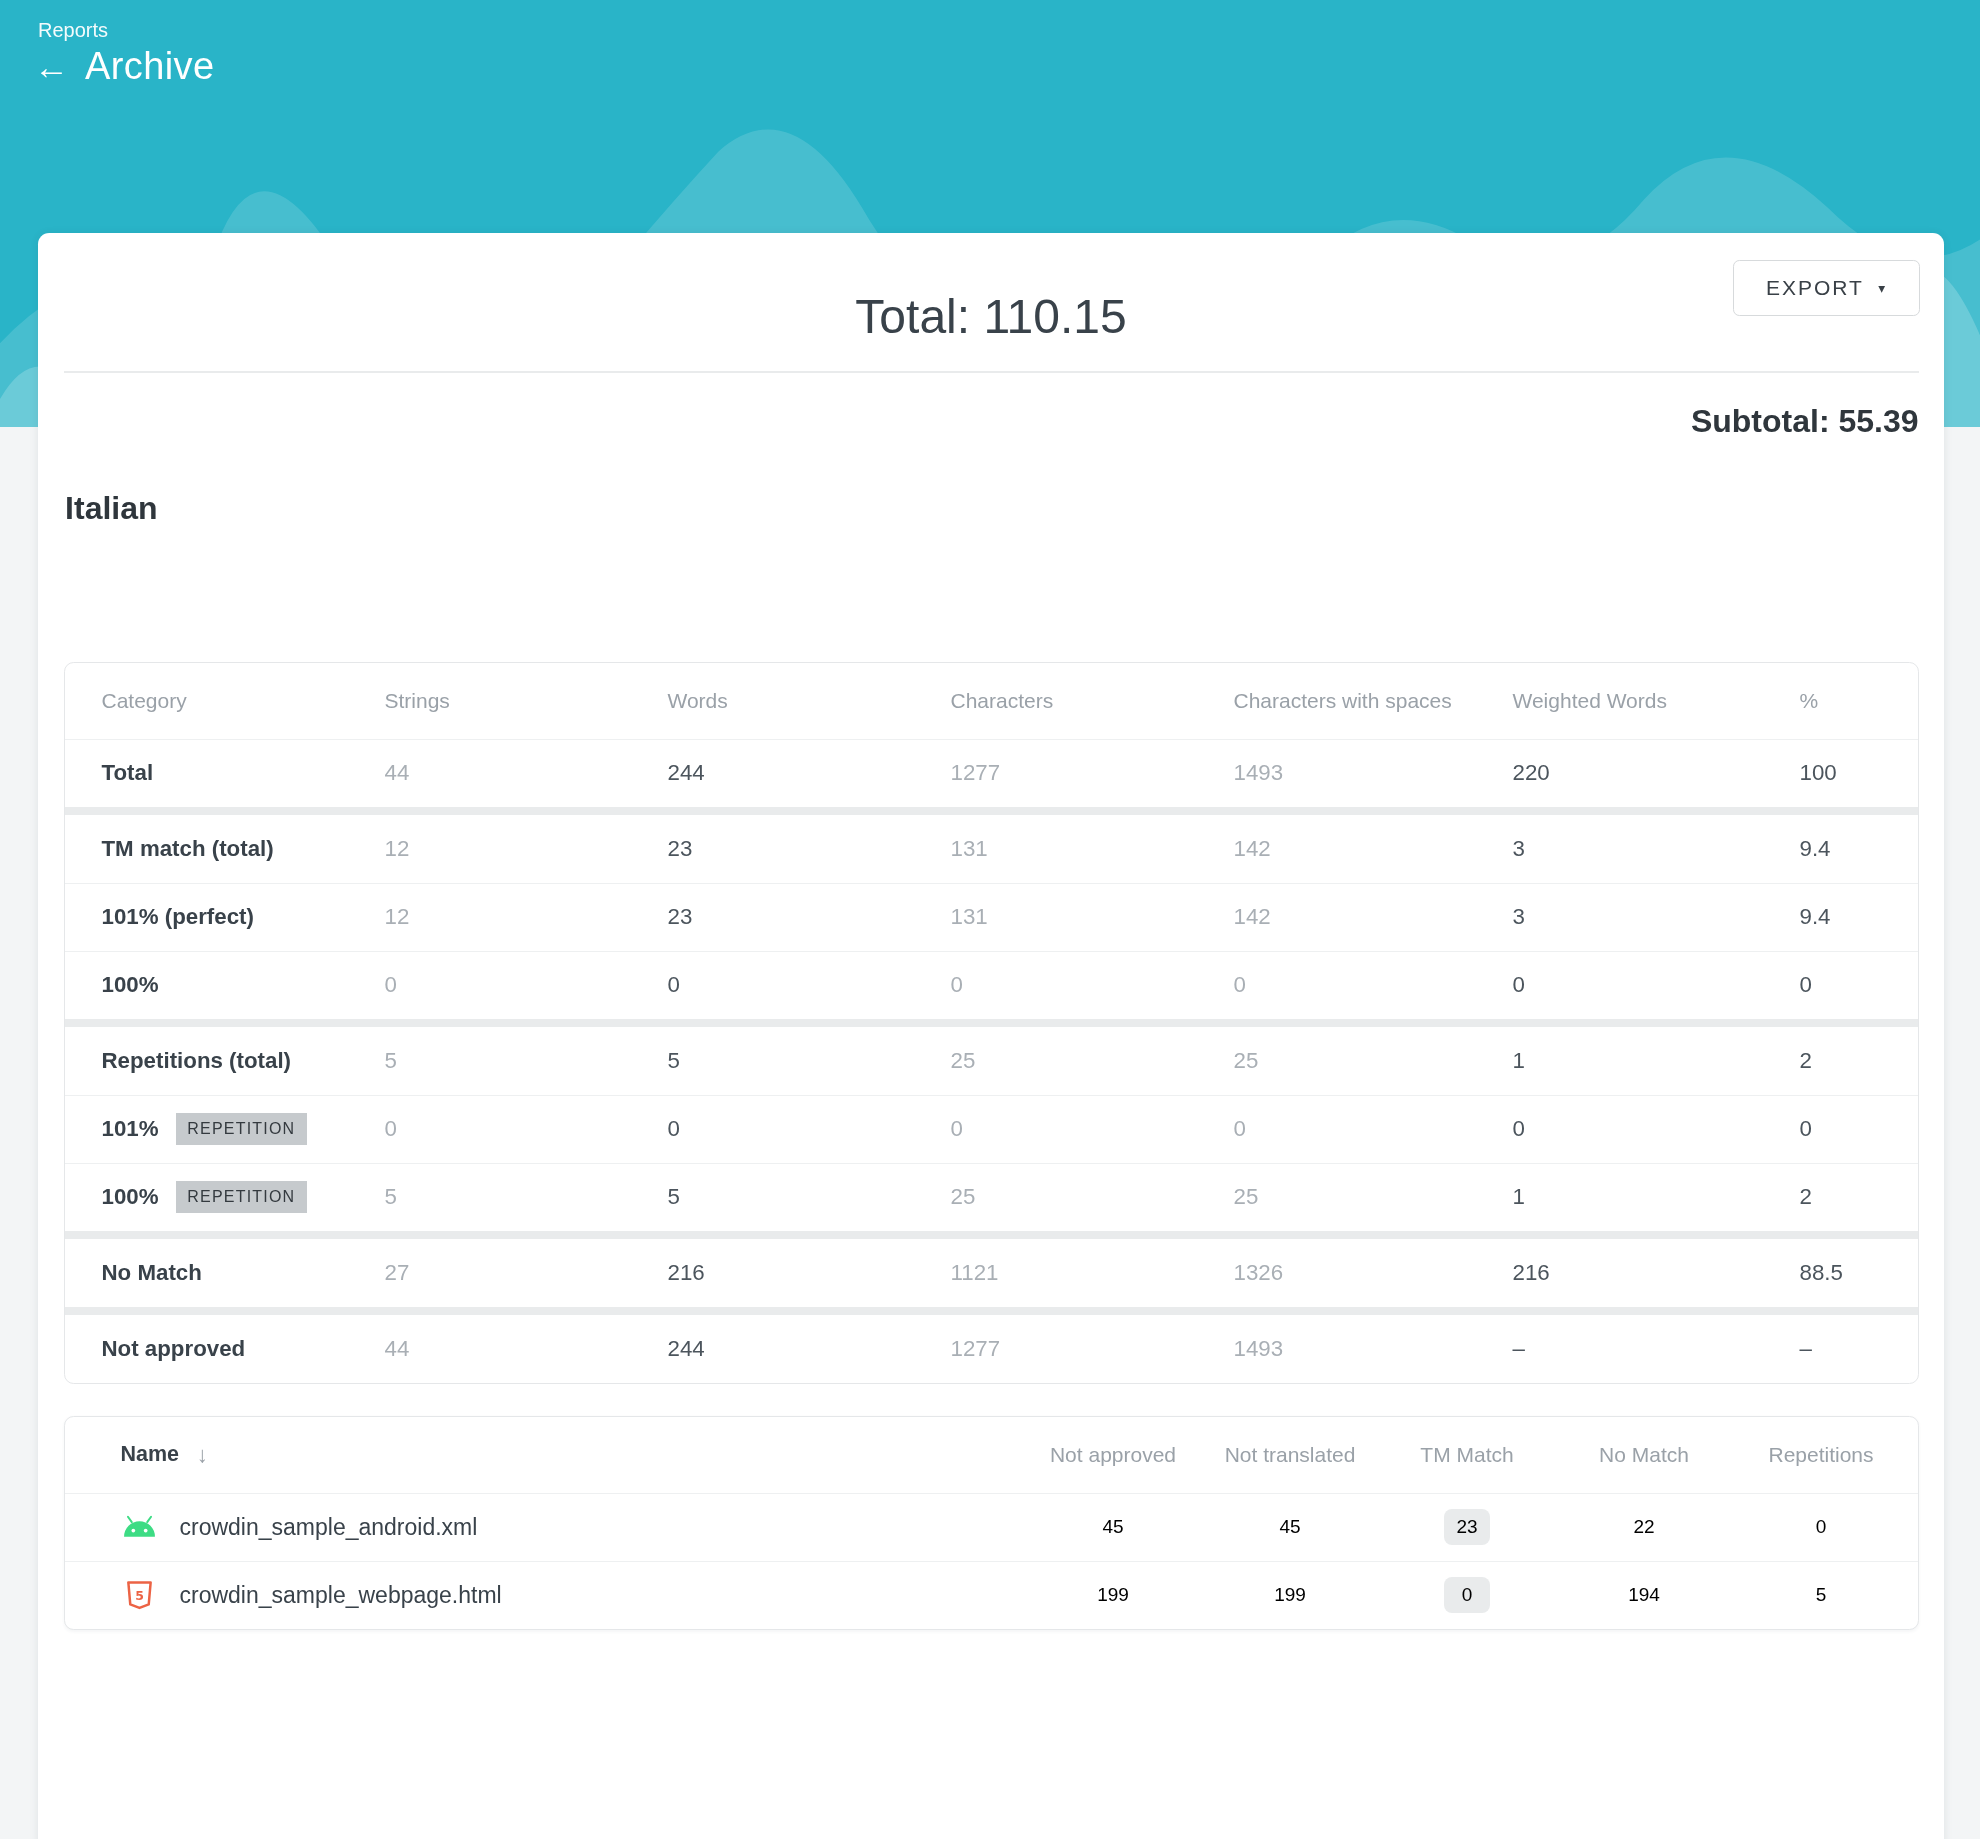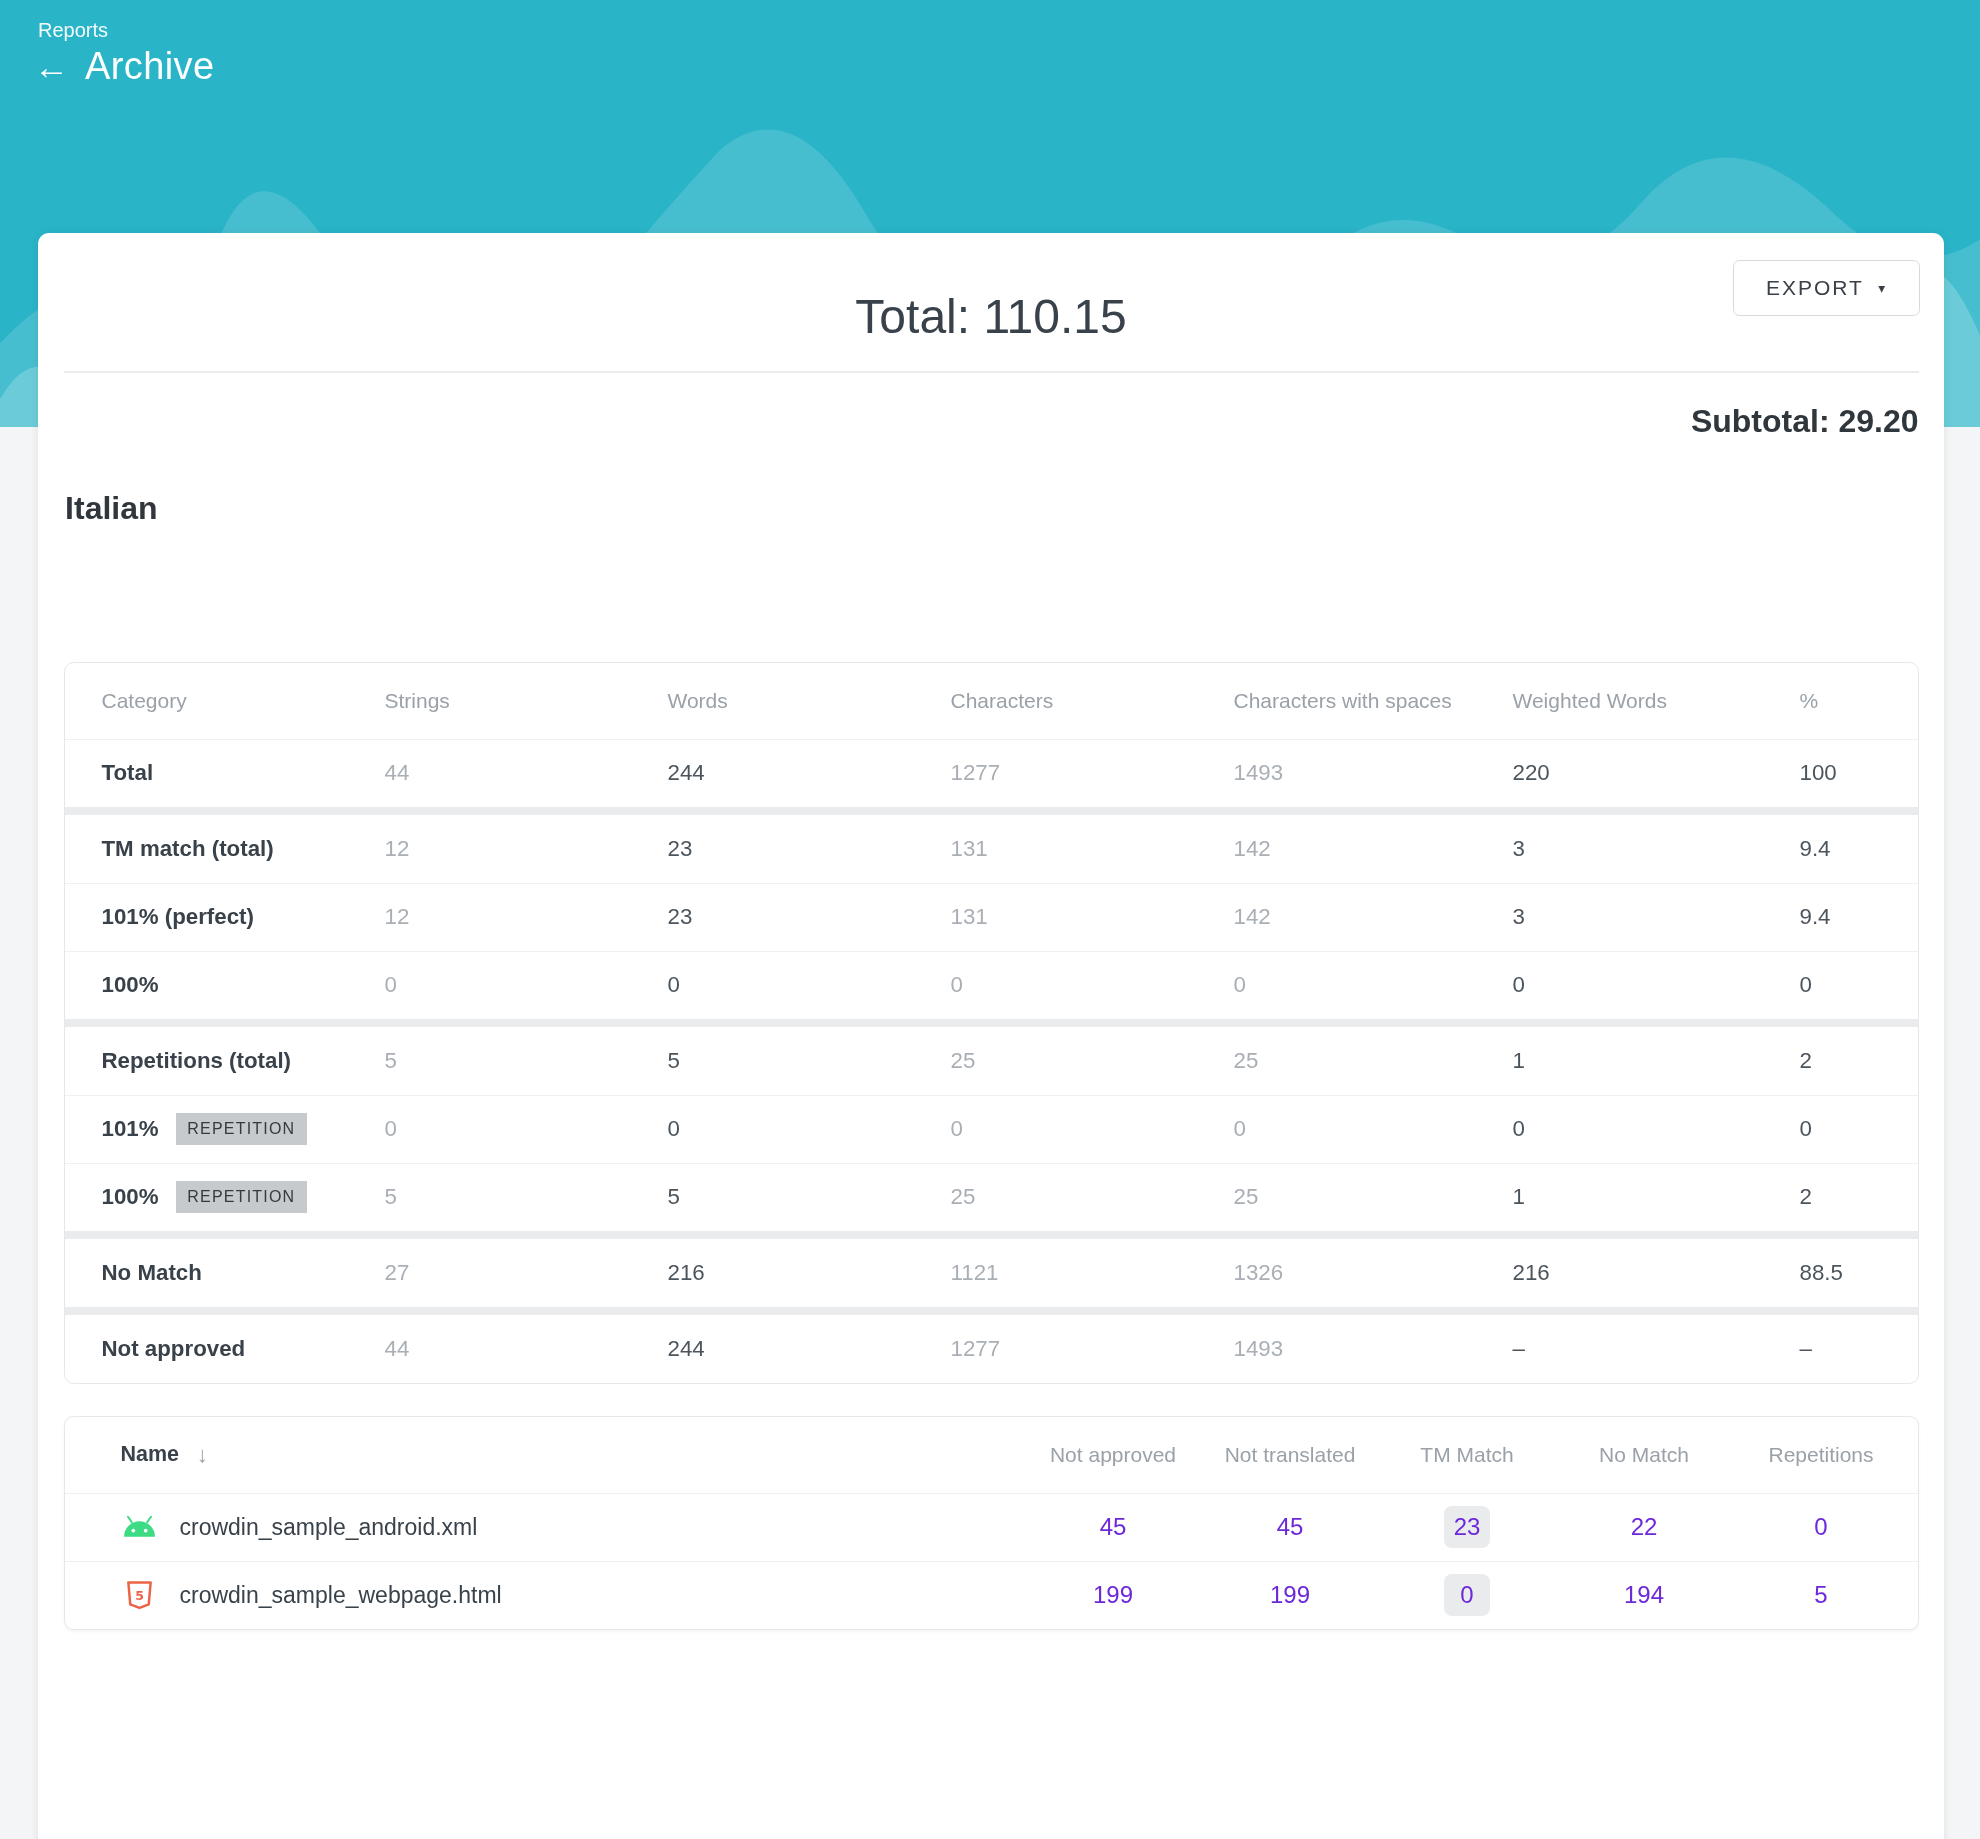--- a/index.html
+++ b/index.html
@@ -89,21 +89,21 @@
   .file-row {
     display:grid;
     grid-template-columns:1fr 177px 177px 177px 177px 177px;
     align-items:center; padding-left:56px; padding-right:8px; height:68px;
   }
   .file-row.head { height:76px; }
   .file-row + .file-row { border-top:1.6px solid #eef0f1; }
   .file-row.head .num-col { font-size:21px; color:#9aa1a8; }
   .name-head { display:flex; align-items:center; gap:17.6px; font-size:21.5px; font-weight:700; color:#39424a; cursor:pointer; }
   .sort-arrow { font-size:22.3px; color:#9aa1a8; font-weight:400; }
-  .num-col { text-align:center; font-size:24px; color:#6d28d9; }
+  .num-col { text-align:center; font-size:19px; color:#000000; }
   .file-name-cell { display:flex; align-items:center; gap:21px; font-size:23px; color:#39424a; }
   .file-icon { width:38px; height:29px; display:flex; align-items:center; justify-content:center; flex:none; }
   .tm-badge {
     display:inline-block; min-width:46px; padding:7.2px 8px;
     background:#e9ebec; border-radius:8px;
   }
 </style>
 </head>
 <body>
 
@@ -133,21 +133,21 @@
       <span>EXPORT</span>
       <span class="export-caret">▾</span>
     </button>
     <div class="report-total">Total: 110.15</div>
   </div>
   <div class="divider"></div>
 
   <div class="lang-section">
     <div class="lang-name">Italian</div>
     <div class="subtotal-block">
-      <div class="subtotal">Subtotal: 29.20</div>
+      <div class="subtotal">Subtotal: 55.39</div>
     </div>
   </div>
 
   <div class="cat-table" id="catTable">
       <div class="cat-row head">
         <div class="cat-col">Category</div>
         <div class="cat-col">Strings</div>
         <div class="cat-col">Words</div>
         <div class="cat-col">Characters</div>
         <div class="cat-col">Characters with spaces</div>

